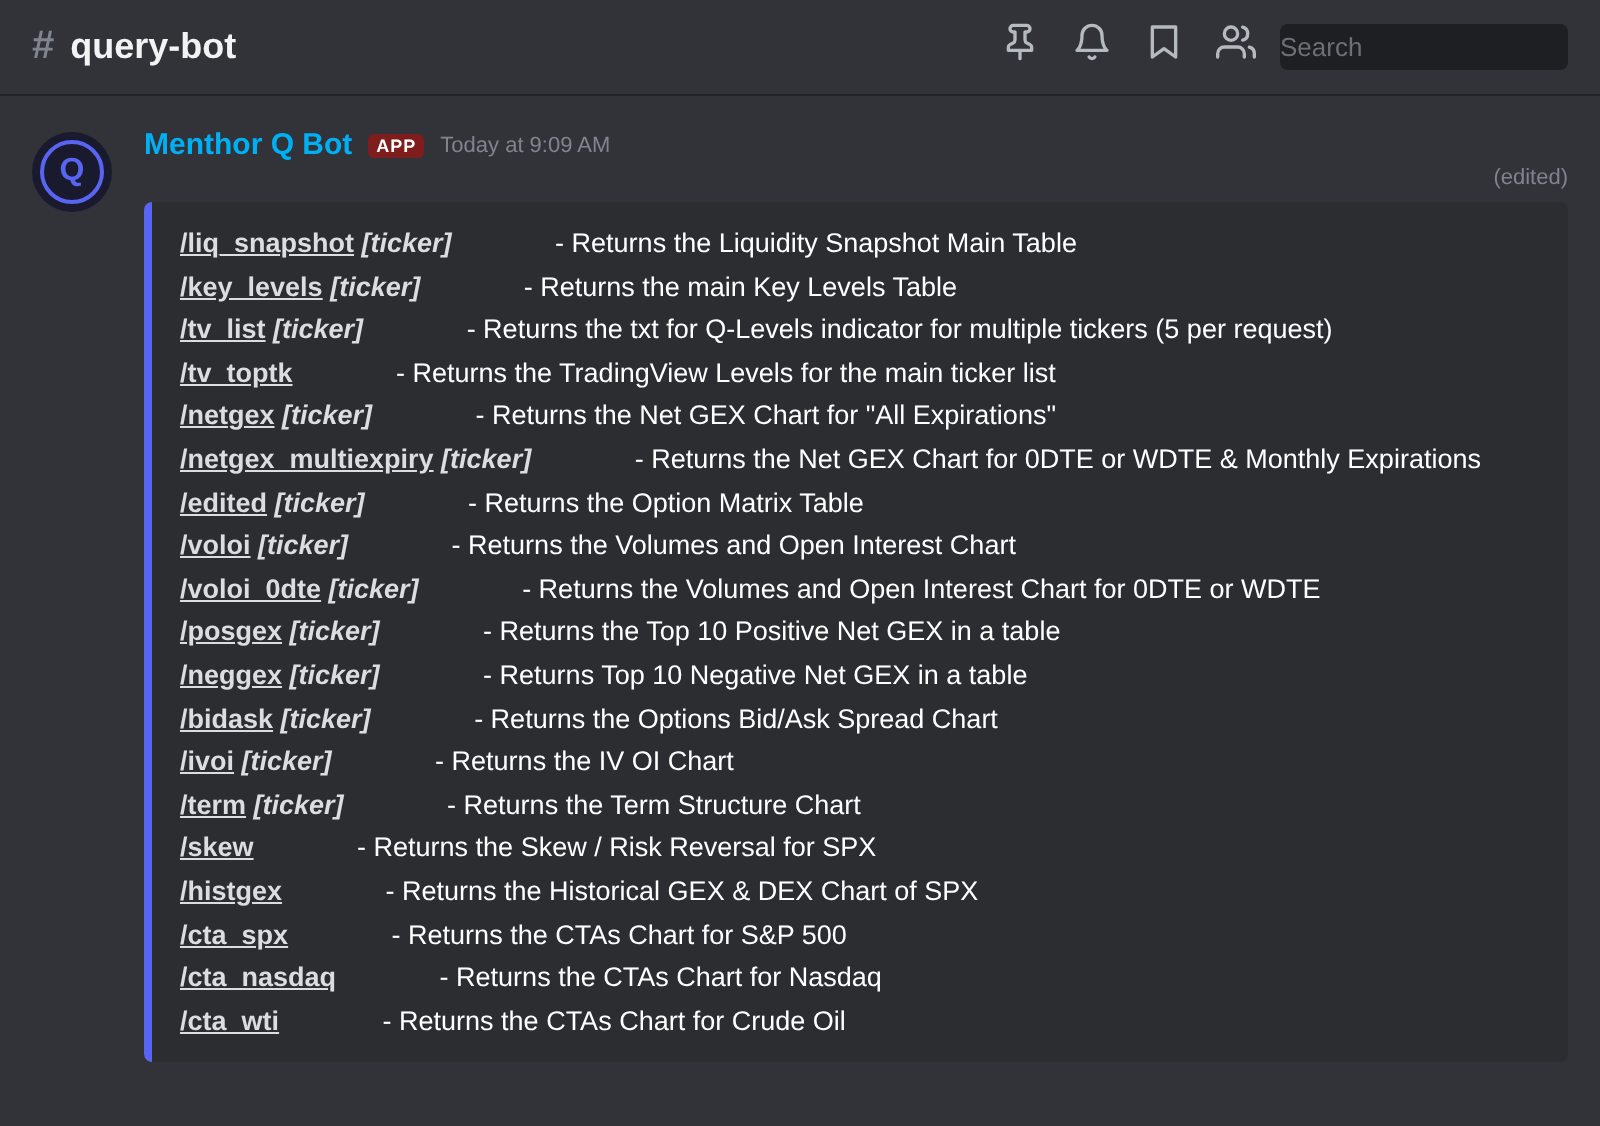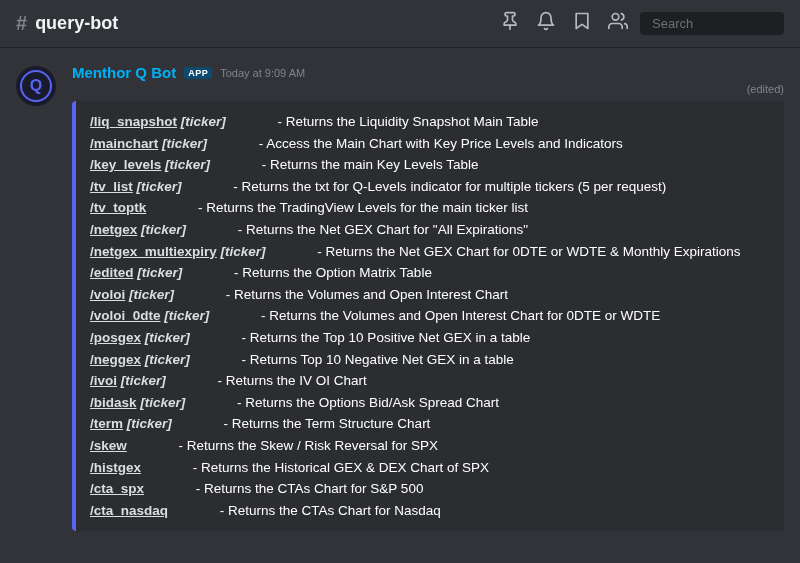--- a/index.html
+++ b/index.html
@@ -40,21 +40,21 @@
     .top-bar-icon {
       color: #b5bac1;
       font-size: 18px;
       cursor: pointer;
       padding: 4px;
     }
     .search-box {
       background: #1e1f22;
       border: none;
       border-radius: 4px;
-      padding: 4px 12px;
+      padding: 4px 0;
       color: #b5bac1;
       font-size: 13px;
       width: 144px;
       outline: none;
     }
     .search-box::placeholder { color: #6d6f78; }
 
     
     .main-content {
       flex: 1;
@@ -99,21 +99,21 @@
       align-items: center;
       gap: 8px;
       margin-bottom: 2px;
     }
     .bot-name {
       color: #00b0f4;
       font-weight: 600;
       font-size: 15px;
     }
     .app-badge {
-      background: #0c4a6e;
+      background: #7f1d1d;
       color: #fff;
       font-size: 9px;
       font-weight: 700;
       padding: 1px 4px;
       border-radius: 3px;
       text-transform: uppercase;
       letter-spacing: 0.5px;
     }
     .timestamp {
       color: #80848e;
@@ -201,38 +201,38 @@
         <span class="bot-name">Menthor Q Bot</span>
         <span class="app-badge">APP</span>
         <span class="timestamp">Today at 9:09 AM</span>
       </div>
       <div class="edited">(edited)</div>
 
       <div class="command-box">
 
         <div id="commands-container">
             <div class="cmd-line"><span class="cmd-name">/liq_snapshot</span><span class="cmd-ticker"> [ticker]</span><span class="cmd-desc"> - Returns the Liquidity Snapshot Main Table</span></div>
-            <div class="cmd-line"><span class="cmd-name">/mainchart</span><span class="cmd-ticker"> [ticker]</span><span class="cmd-desc"> - Access the Main Chart with Key Price Levels and Indicators</span></div>
             <div class="cmd-line"><span class="cmd-name">/key_levels</span><span class="cmd-ticker"> [ticker]</span><span class="cmd-desc"> - Returns the main Key Levels Table</span></div>
             <div class="cmd-line"><span class="cmd-name">/tv_list</span><span class="cmd-ticker"> [ticker]</span><span class="cmd-desc"> - Returns the txt for Q-Levels indicator for multiple tickers (5 per request)</span></div>
             <div class="cmd-line"><span class="cmd-name">/tv_toptk</span><span class="cmd-desc"> - Returns the TradingView Levels for the main ticker list</span></div>
             <div class="cmd-line"><span class="cmd-name">/netgex</span><span class="cmd-ticker"> [ticker]</span><span class="cmd-desc"> - Returns the Net GEX Chart for "All Expirations"</span></div>
             <div class="cmd-line"><span class="cmd-name">/netgex_multiexpiry</span><span class="cmd-ticker"> [ticker]</span><span class="cmd-desc"> - Returns the Net GEX Chart for 0DTE or WDTE &amp; Monthly Expirations</span></div>
             <div class="cmd-line"><span class="cmd-name">/edited</span><span class="cmd-ticker"> [ticker]</span><span class="cmd-desc"> - Returns the Option Matrix Table</span></div>
             <div class="cmd-line"><span class="cmd-name">/voloi</span><span class="cmd-ticker"> [ticker]</span><span class="cmd-desc"> - Returns the Volumes and Open Interest Chart</span></div>
             <div class="cmd-line"><span class="cmd-name">/voloi_0dte</span><span class="cmd-ticker"> [ticker]</span><span class="cmd-desc"> - Returns the Volumes and Open Interest Chart for 0DTE or WDTE</span></div>
             <div class="cmd-line"><span class="cmd-name">/posgex</span><span class="cmd-ticker"> [ticker]</span><span class="cmd-desc"> - Returns the Top 10 Positive Net GEX in a table</span></div>
             <div class="cmd-line"><span class="cmd-name">/neggex</span><span class="cmd-ticker"> [ticker]</span><span class="cmd-desc"> - Returns Top 10 Negative Net GEX in a table</span></div>
+            <div class="cmd-line"><span class="cmd-name">/bidask</span><span class="cmd-ticker"> [ticker]</span><span class="cmd-desc"> - Returns the Options Bid/Ask Spread Chart</span></div>
             <div class="cmd-line"><span class="cmd-name">/ivoi</span><span class="cmd-ticker"> [ticker]</span><span class="cmd-desc"> - Returns the IV OI Chart</span></div>
-            <div class="cmd-line"><span class="cmd-name">/bidask</span><span class="cmd-ticker"> [ticker]</span><span class="cmd-desc"> - Returns the Options Bid/Ask Spread Chart</span></div>
             <div class="cmd-line"><span class="cmd-name">/term</span><span class="cmd-ticker"> [ticker]</span><span class="cmd-desc"> - Returns the Term Structure Chart</span></div>
             <div class="cmd-line"><span class="cmd-name">/skew</span><span class="cmd-desc"> - Returns the Skew / Risk Reversal for SPX</span></div>
             <div class="cmd-line"><span class="cmd-name">/histgex</span><span class="cmd-desc"> - Returns the Historical GEX &amp; DEX Chart of SPX</span></div>
             <div class="cmd-line"><span class="cmd-name">/cta_spx</span><span class="cmd-desc"> - Returns the CTAs Chart for S&amp;P 500</span></div>
             <div class="cmd-line"><span class="cmd-name">/cta_nasdaq</span><span class="cmd-desc"> - Returns the CTAs Chart for Nasdaq</span></div>
+            <div class="cmd-line"><span class="cmd-name">/cta_wti</span><span class="cmd-desc"> - Returns the CTAs Chart for Crude Oil</span></div>
           </div>
 
       </div>
 
     </div>
   </div>
 
 </div>
 
 </body></html>

